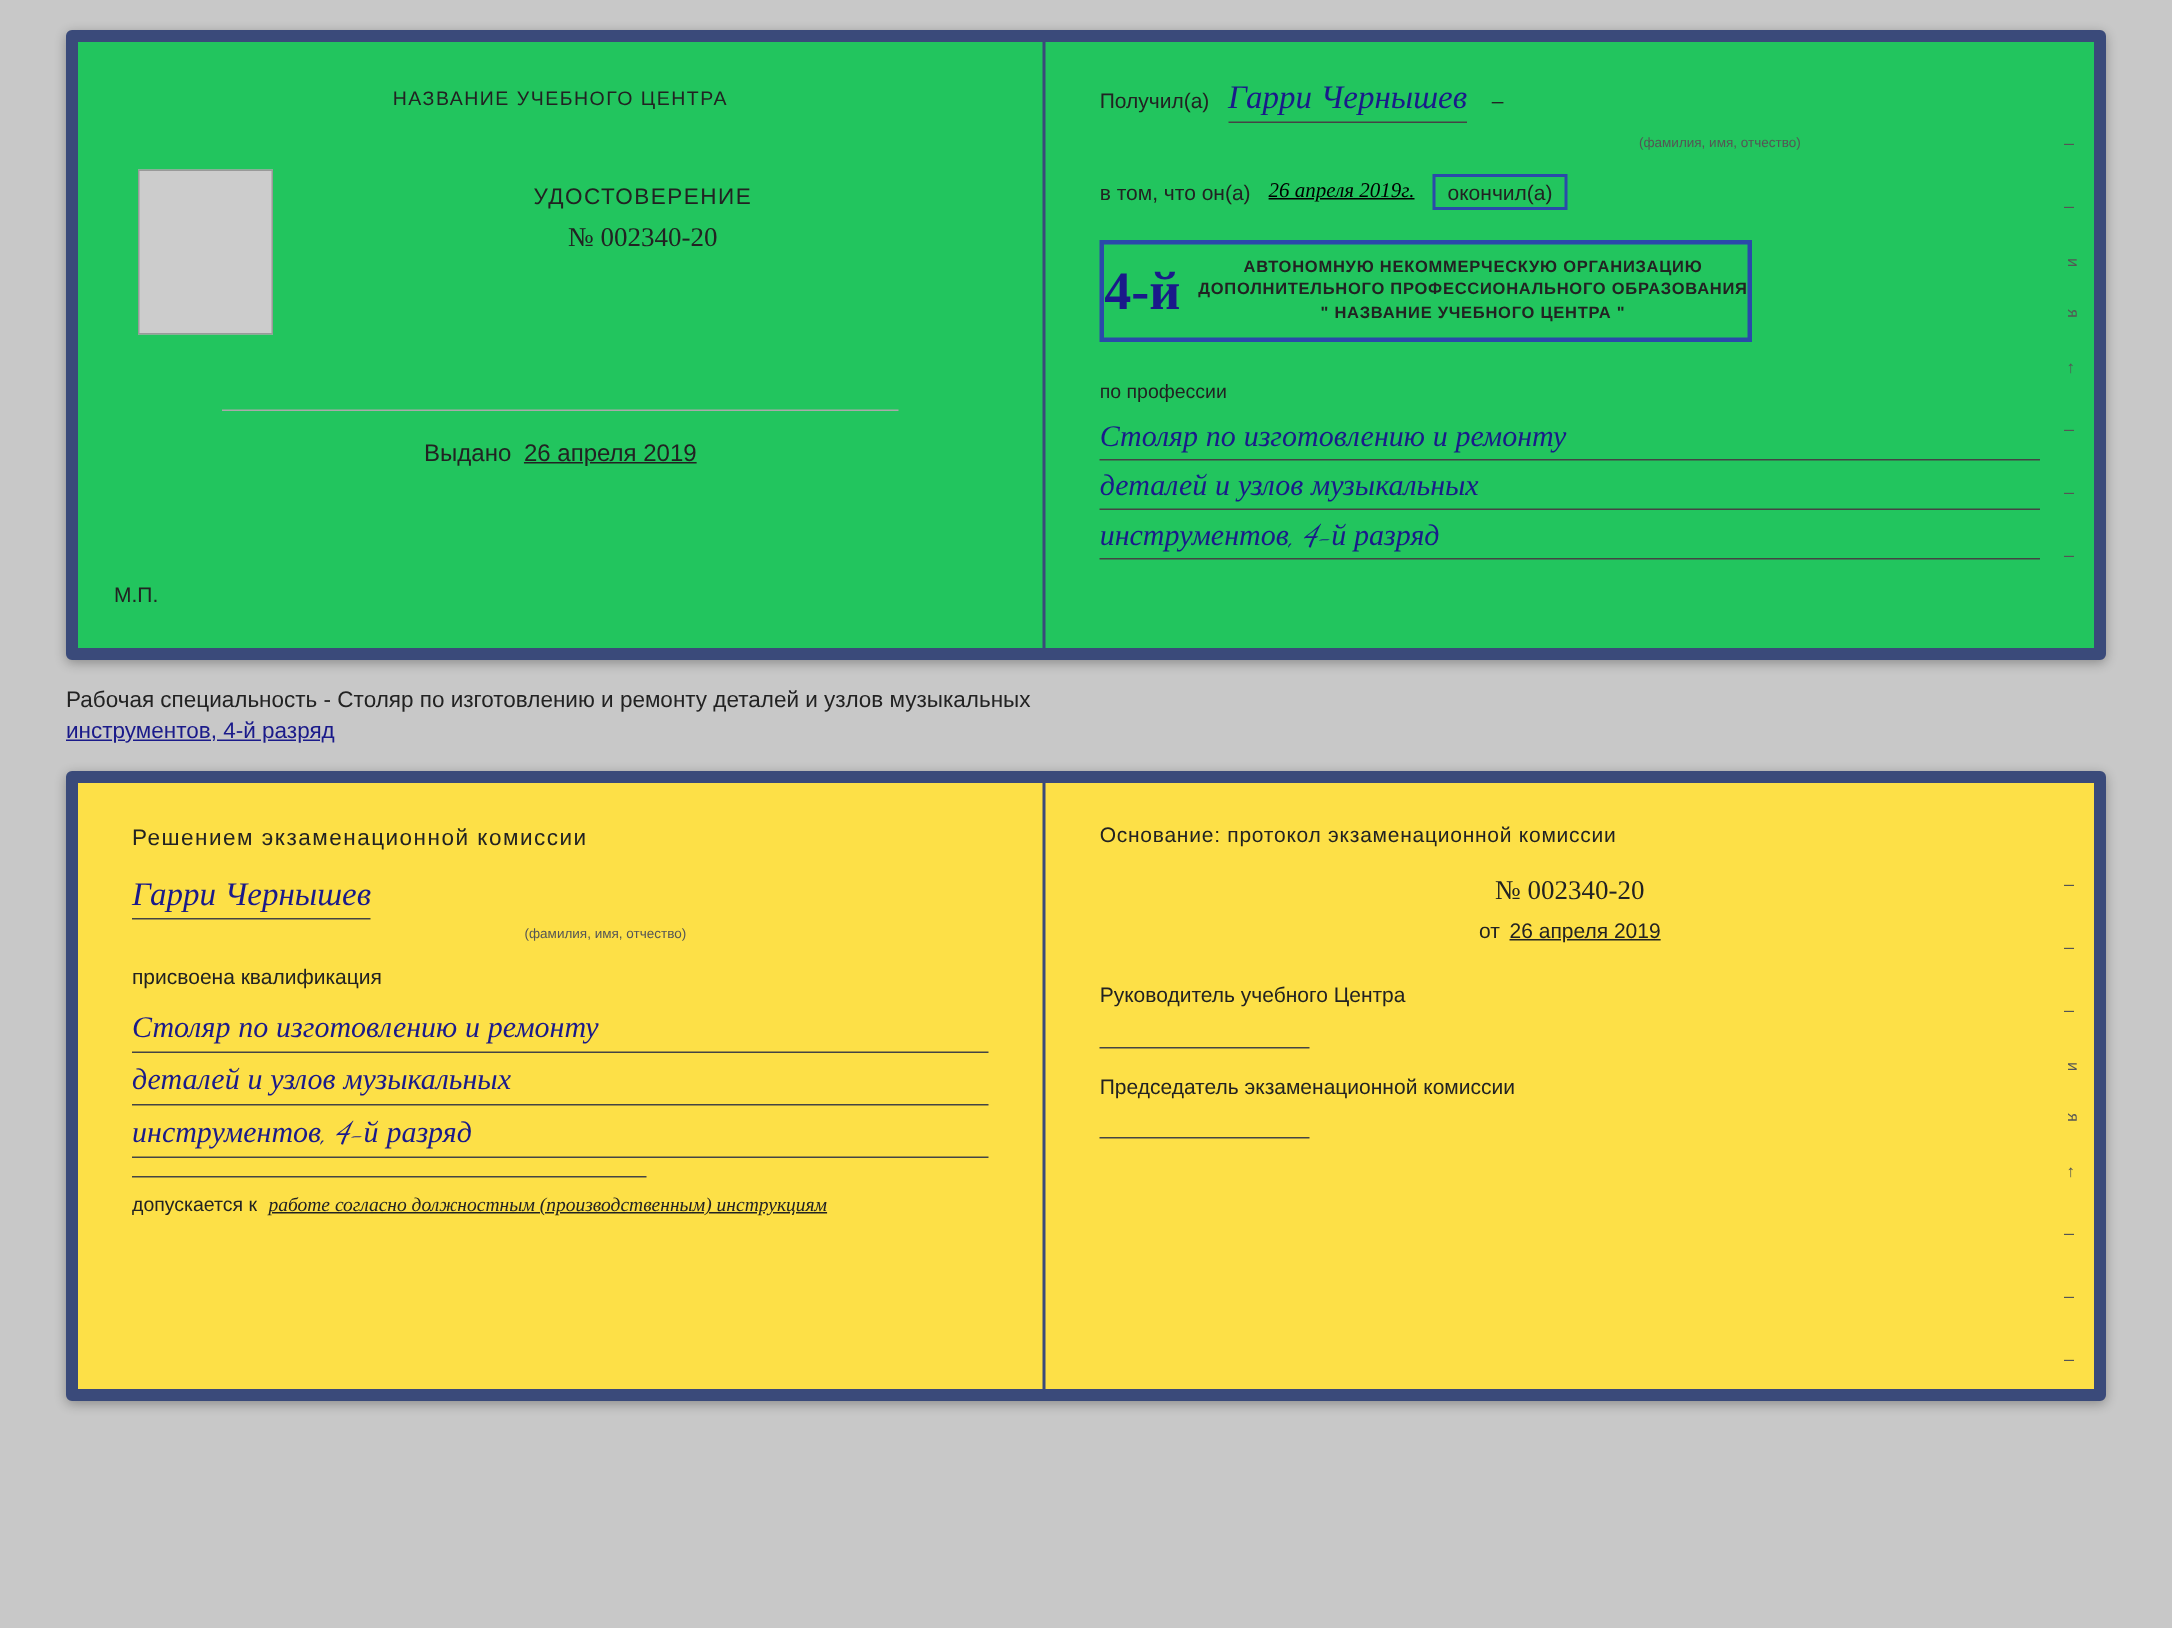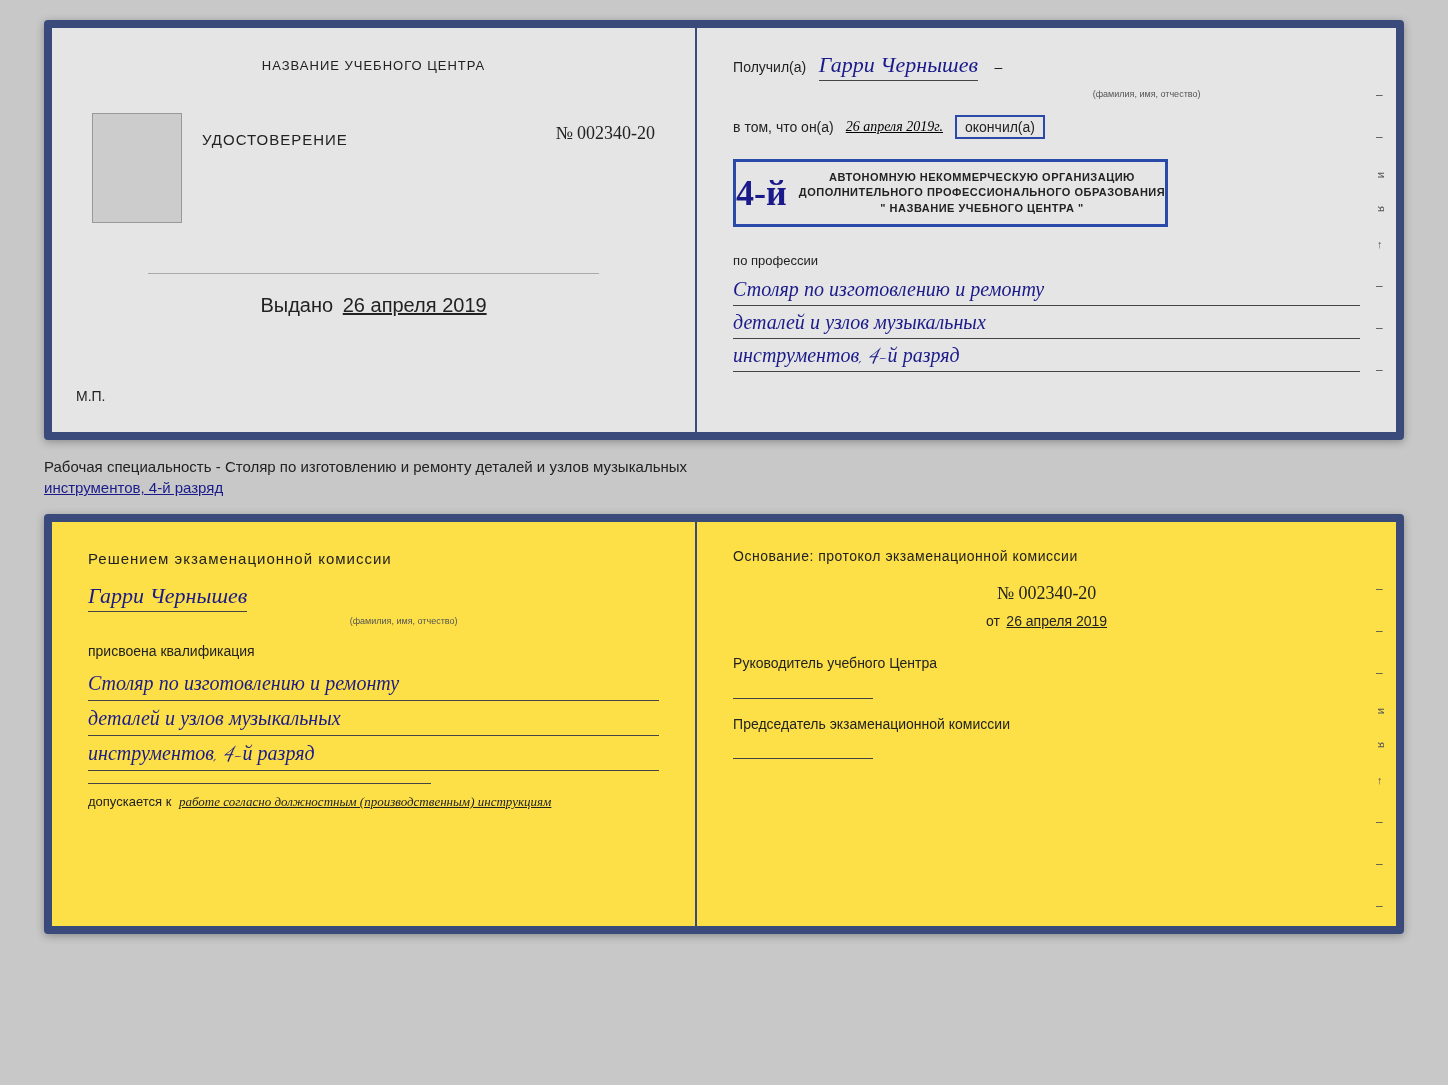--- a/index.html
+++ b/index.html
@@ -12,21 +12,21 @@
       flex-direction: column;
       align-items: center;
       padding: 20px;
       gap: 16px;
     }
 
     
     .diploma-container {
       display: flex;
       width: 1360px;
-      background: #e5e5e5;
+      background: #22c55e;
       border: 8px solid #3a4a7a;
       border-radius: 4px;
       box-shadow: 0 2px 8px rgba(0,0,0,0.3);
       min-height: 420px;
     }
 
     .diploma-left {
       width: 48%;
       border-right: 2px solid #3a4a7a;
       padding: 30px 40px;
@@ -64,44 +64,44 @@
       width: 90px;
       height: 110px;
       background: #ccc;
       border: 1px solid #999;
       flex-shrink: 0;
     }
 
     .diploma-center-text {
       flex: 1;
       display: flex;
-      flex-direction: row;
+      flex-direction: column;
       align-items: center;
-      justify-content: space-between;
+      justify-content: flex-start;
       padding-top: 10px;
     }
 
     .udostoverenie-title {
       font-size: 15px;
       letter-spacing: 1px;
       text-align: center;
       color: #222;
       text-transform: uppercase;
       margin-bottom: 8px;
     }
 
     .diploma-number {
       font-size: 18px;
       font-family: 'Times New Roman', serif;
       color: #222;
       margin-bottom: 20px;
     }
 
     .diploma-issued-line {
-      font-size: 20px;
+      font-size: 16px;
       color: #222;
       margin-top: 20px;
     }
 
     .mp-label {
       position: absolute;
       bottom: 28px;
       left: 24px;
       font-size: 14px;
       color: #222;

